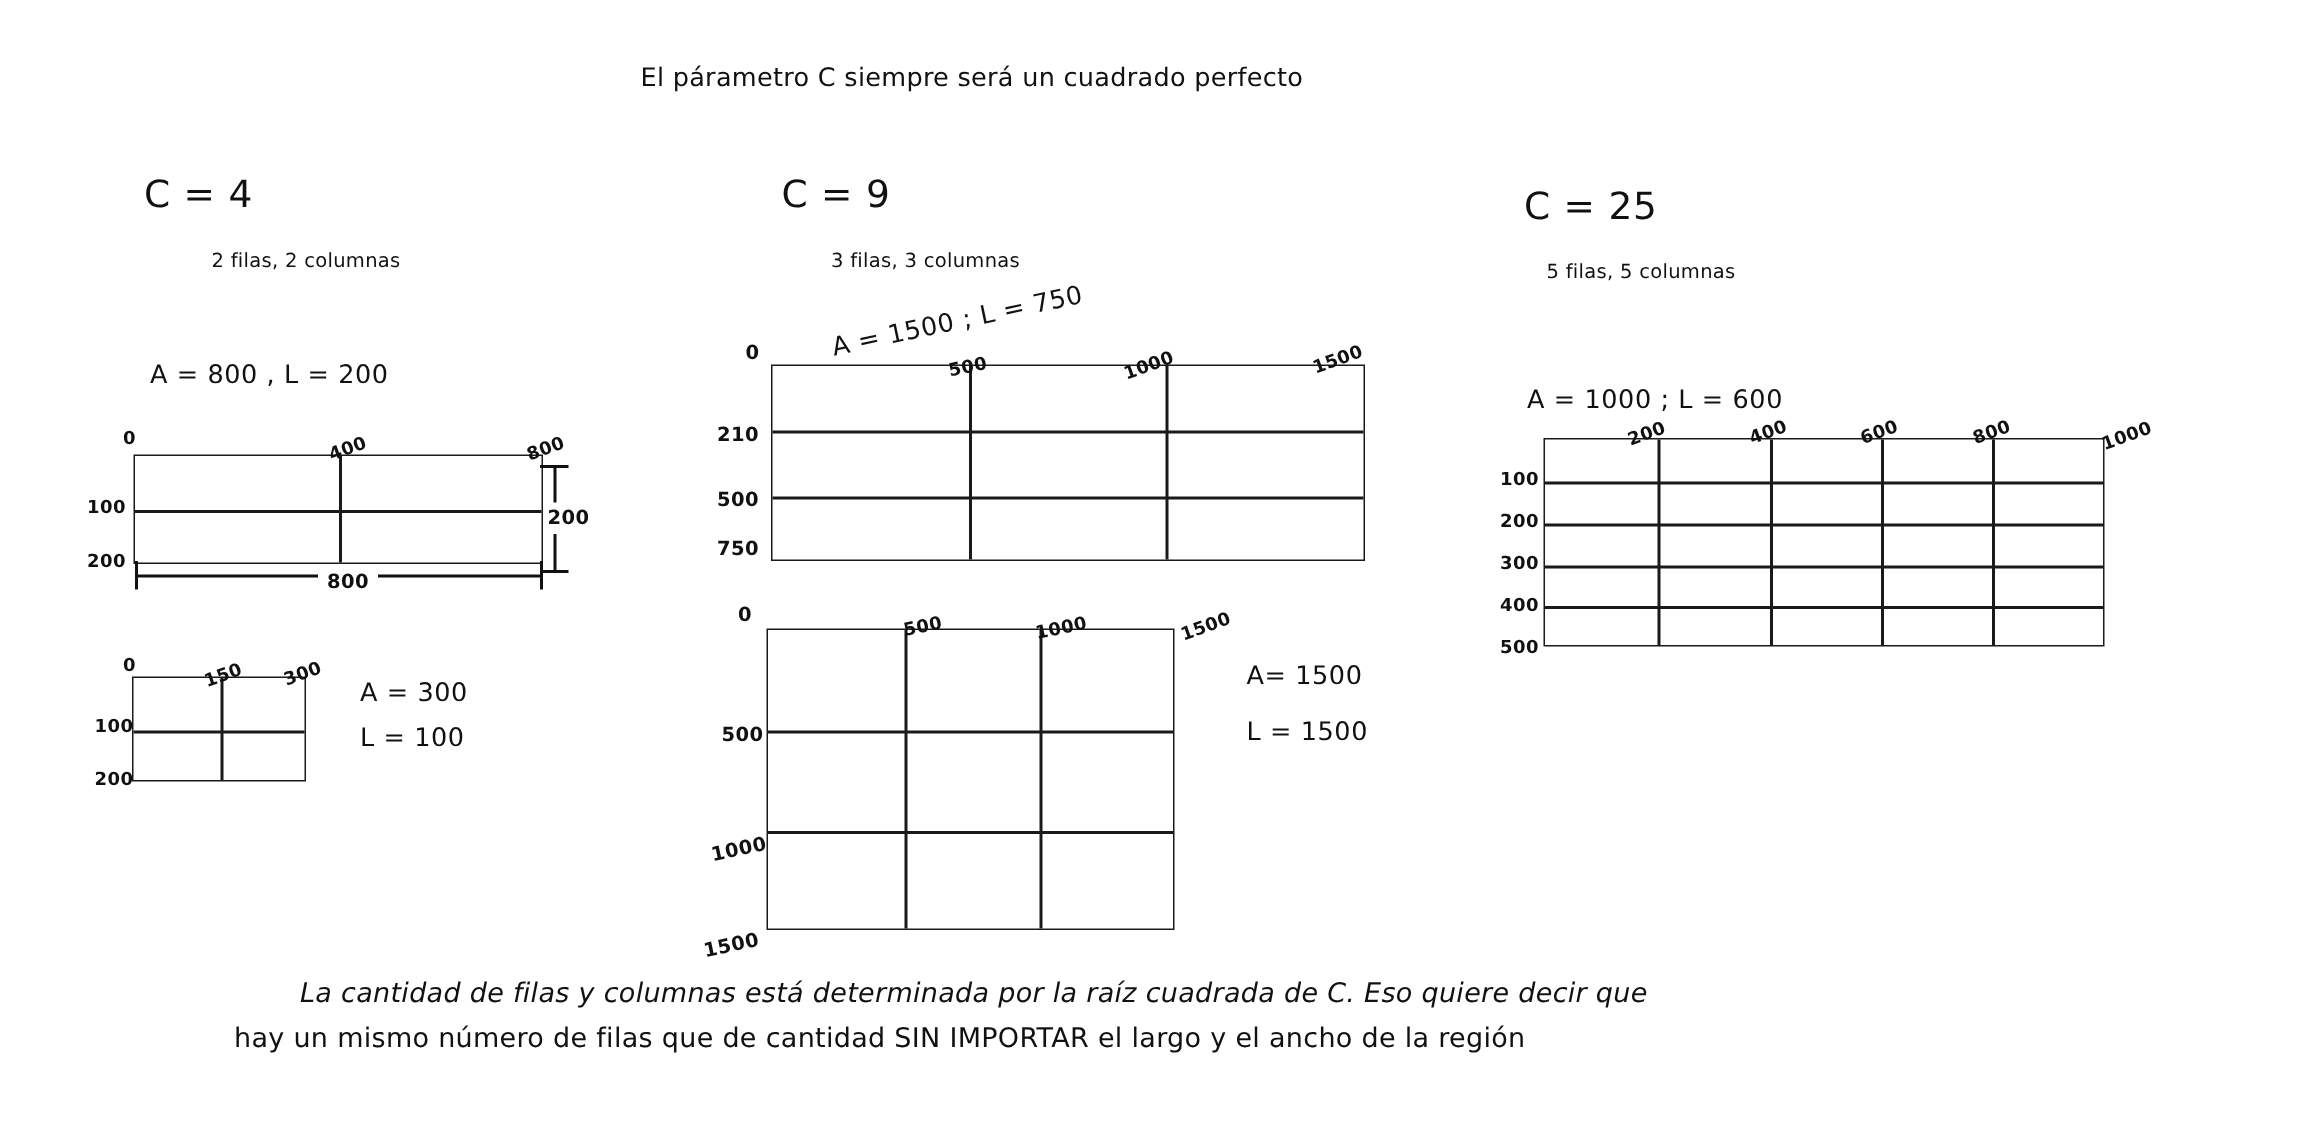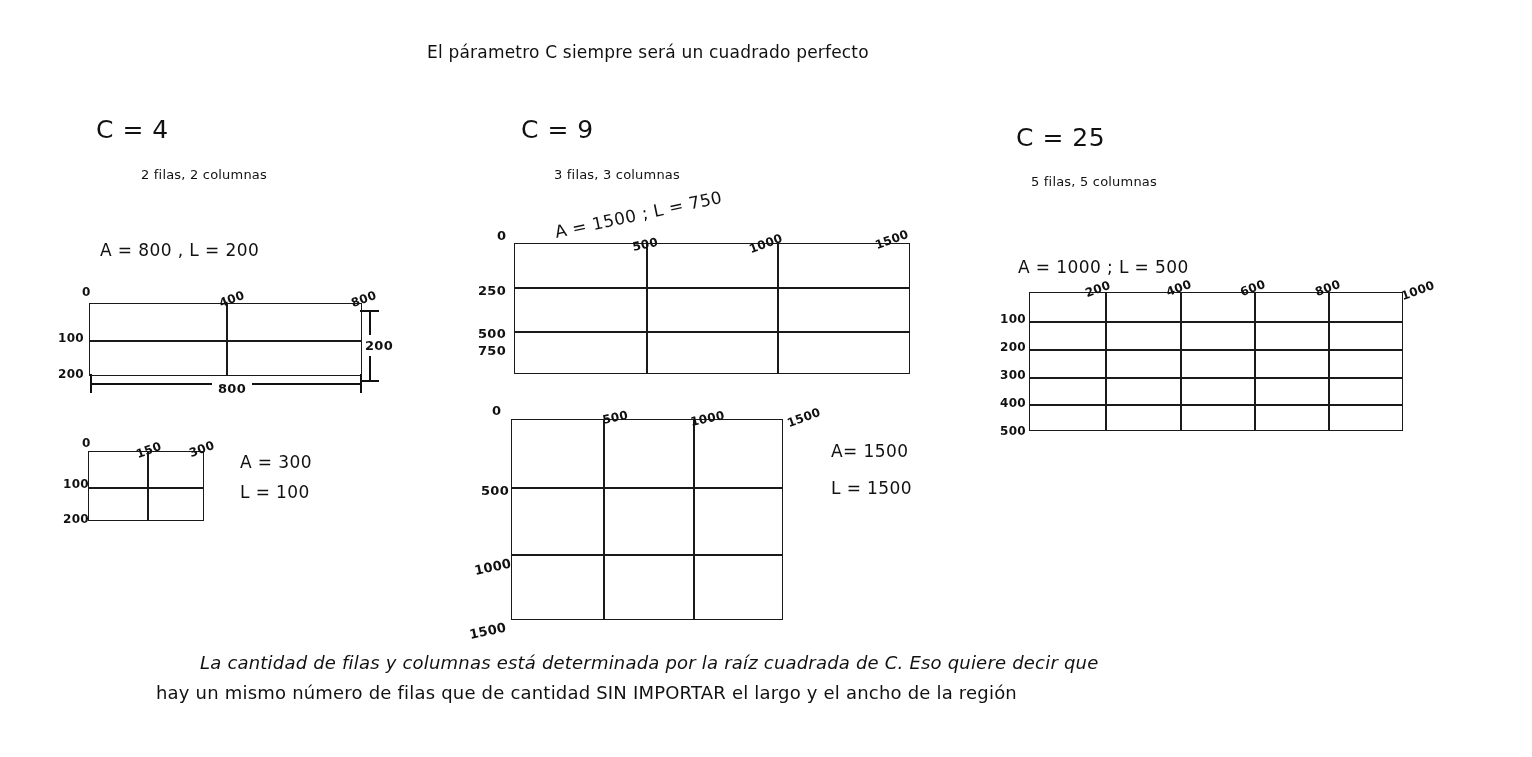--- a/index.html
+++ b/index.html
@@ -122,44 +122,44 @@
 <div class="grid" style="left:514px; top:243px; width:396px; height:131px;">
   <div class="vline" style="left:131px;"></div>
   <div class="vline" style="left:262px;"></div>
   <div class="hline" style="top:43px;"></div>
   <div class="hline" style="top:87px;"></div>
 </div>
 <div class="abs txt tick-big" style="left:497px; top:228px;">0</div>
 <div class="abs txt tick rot-12" style="left:634px; top:240px;">500</div>
 <div class="abs txt tick rot-22" style="left:752px; top:242px;">1000</div>
 <div class="abs txt tick rot-22" style="left:878px; top:238px;">1500</div>
-<div class="abs txt tick-big" style="left:478px; top:283px;">250</div>
+<div class="abs txt tick-big" style="left:478px; top:283px;">210</div>
 <div class="abs txt tick-big" style="left:478px; top:326px;">500</div>
-<div class="abs txt tick-big" style="left:478px; top:343px;">750</div>
+<div class="abs txt tick-big" style="left:478px; top:359px;">750</div>
 
 <div class="grid" style="left:511px; top:419px; width:272px; height:201px;">
   <div class="vline" style="left:91px;"></div>
   <div class="vline" style="left:181px;"></div>
   <div class="hline" style="top:67px;"></div>
   <div class="hline" style="top:134px;"></div>
 </div>
 <div class="abs txt tick-big" style="left:492px; top:403px;">0</div>
 <div class="abs txt tick rot-12" style="left:604px; top:413px;">500</div>
 <div class="abs txt tick rot-12" style="left:692px; top:415px;">1000</div>
 <div class="abs txt tick rot-22" style="left:790px; top:416px;">1500</div>
 <div class="abs txt tick-big" style="left:481px; top:483px;">500</div>
 <div class="abs txt tick-big rot-12" style="left:476px; top:563px;">1000</div>
 <div class="abs txt tick-big rot-12" style="left:471px; top:627px;">1500</div>
 <div class="abs txt meas" style="left:831px; top:441px;">A= 1500</div>
 <div class="abs txt meas" style="left:831px; top:478px;">L = 1500</div>
 
 <div class="abs txt case-label" style="left:1016px; top:123px;">C = 25</div>
 <div class="abs txt sub-label" style="left:1031px; top:174px;">5 filas, 5 columnas</div>
 
-<div class="abs txt meas" style="left:1018px; top:257px;">A = 1000  ;   L = 500</div>
+<div class="abs txt meas" style="left:1018px; top:257px;">A = 1000  ;   L = 600</div>
 
 <div class="grid" style="left:1029px; top:292px; width:374px; height:139px;">
   <div class="vline" style="left:75px;"></div>
   <div class="vline" style="left:150px;"></div>
   <div class="vline" style="left:224px;"></div>
   <div class="vline" style="left:298px;"></div>
   <div class="hline" style="top:28px;"></div>
   <div class="hline" style="top:56px;"></div>
   <div class="hline" style="top:84px;"></div>
   <div class="hline" style="top:111px;"></div>

